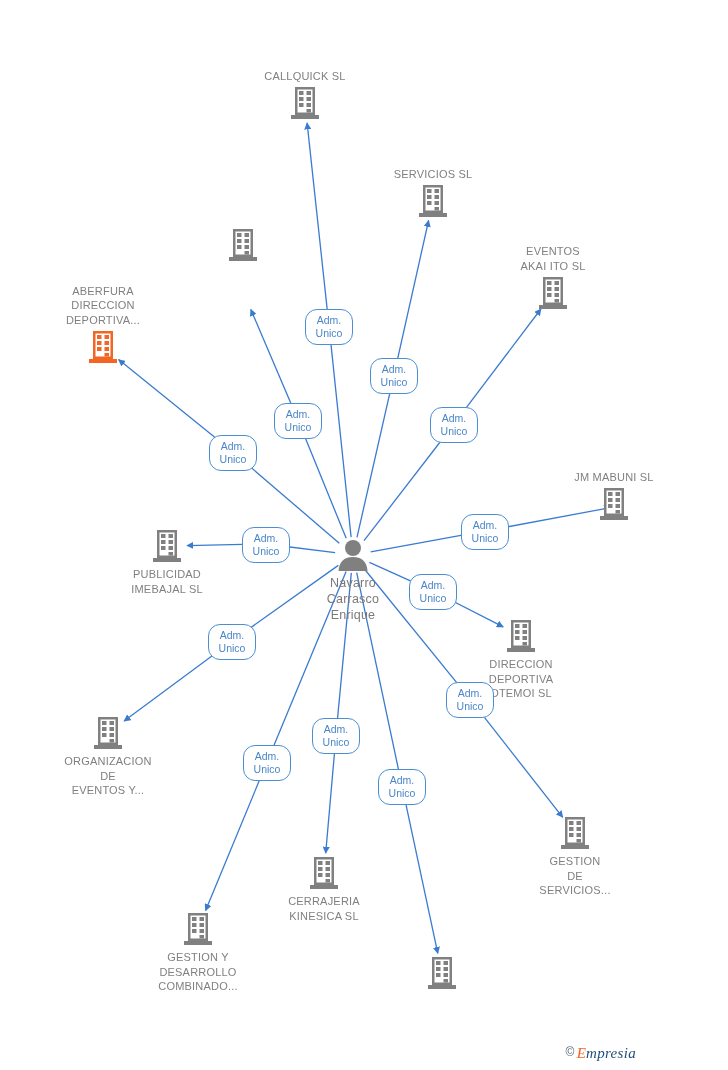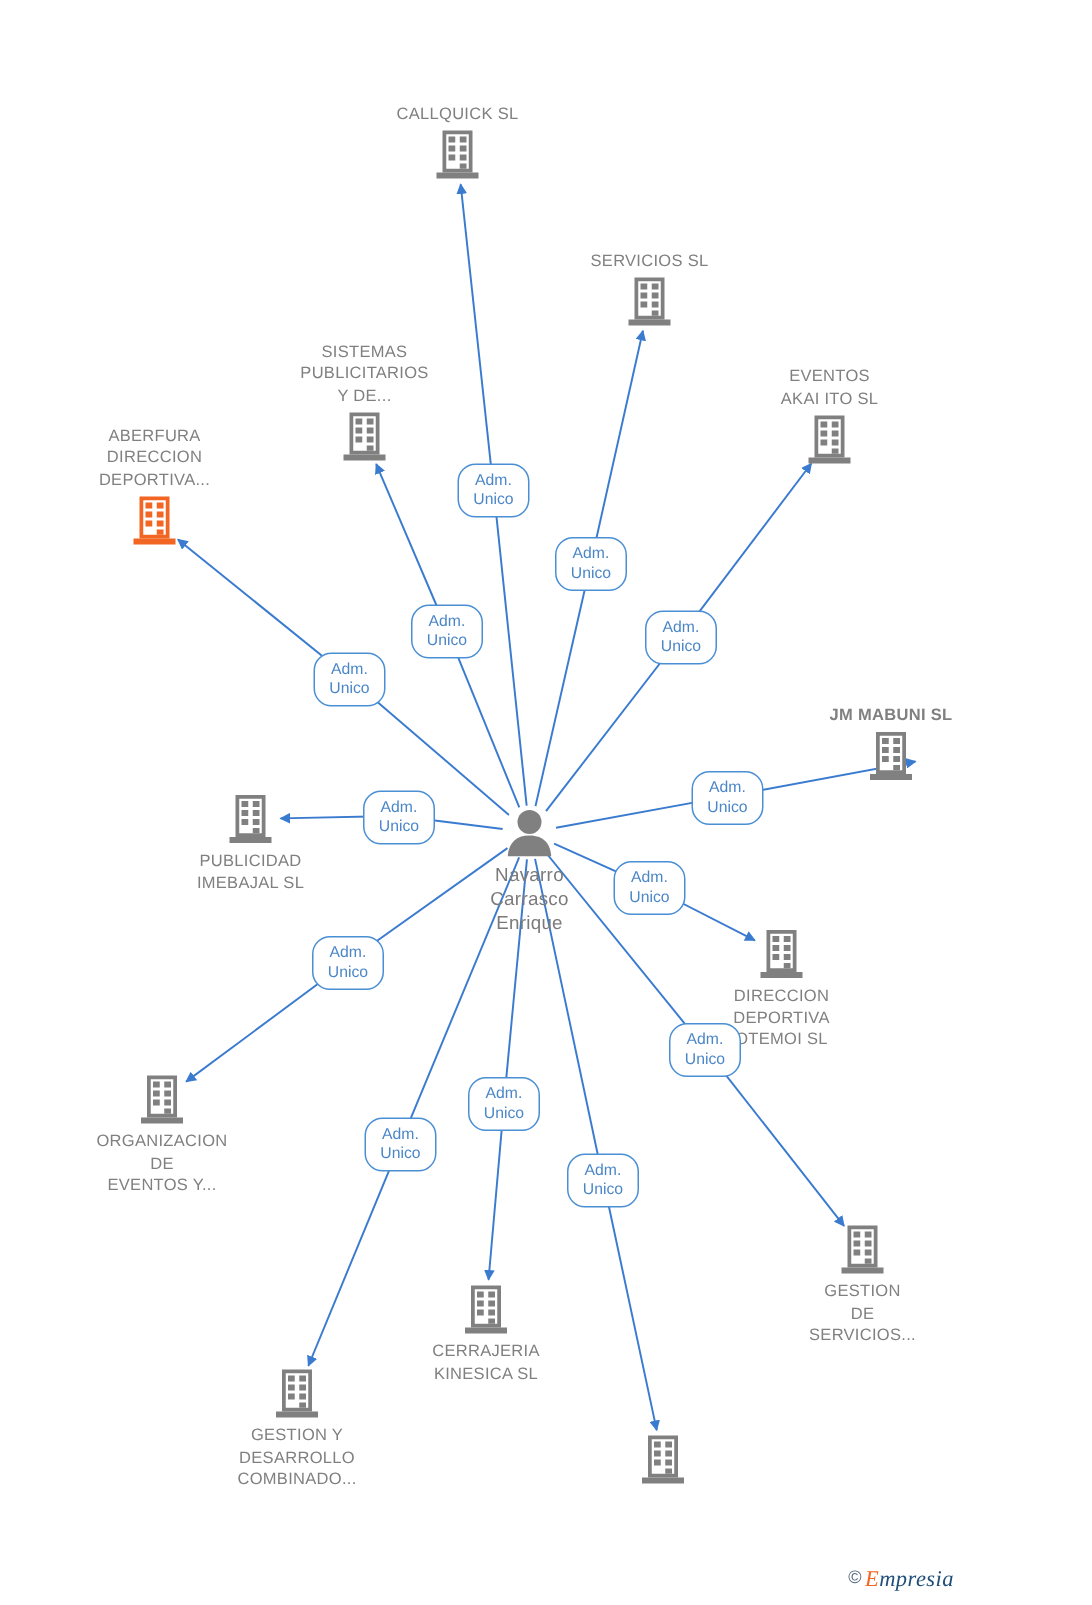--- a/index.html
+++ b/index.html
@@ -167,23 +167,20 @@
             <rect x="16.5" y="5" width="4.5" height="4" fill="#808080"></rect>
             <rect x="9" y="11" width="4.5" height="4" fill="#808080"></rect>
             <rect x="16.5" y="11" width="4.5" height="4" fill="#808080"></rect>
             <rect x="9" y="17" width="4.5" height="4" fill="#808080"></rect>
             <rect x="16.5" y="17" width="4.5" height="4" fill="#808080"></rect>
             <rect x="16.5" y="23" width="4.5" height="3.5" fill="#808080"></rect>
             <rect x="1" y="29" width="28" height="4" fill="#808080"></rect>
           </svg></span>
       </div>
       <div class="node above" style="left: 243px; top: 227.5px;">
-        <span class="caption">SISTEMAS
-PUBLICITARIOS
-Y DE...</span>
         <span class="glyph"><svg width="30" height="34" viewBox="0 0 30 34">
             <rect x="5" y="1" width="20" height="28" fill="#808080"></rect>
             <rect x="7.5" y="3.5" width="15" height="23" fill="#ffffff"></rect>
             <rect x="9" y="5" width="4.5" height="4" fill="#808080"></rect>
             <rect x="16.5" y="5" width="4.5" height="4" fill="#808080"></rect>
             <rect x="9" y="11" width="4.5" height="4" fill="#808080"></rect>
             <rect x="16.5" y="11" width="4.5" height="4" fill="#808080"></rect>
             <rect x="9" y="17" width="4.5" height="4" fill="#808080"></rect>
             <rect x="16.5" y="17" width="4.5" height="4" fill="#808080"></rect>
             <rect x="16.5" y="23" width="4.5" height="3.5" fill="#808080"></rect>
@@ -200,21 +197,21 @@
             <rect x="9" y="5" width="4.5" height="4" fill="#f26522"></rect>
             <rect x="16.5" y="5" width="4.5" height="4" fill="#f26522"></rect>
             <rect x="9" y="11" width="4.5" height="4" fill="#f26522"></rect>
             <rect x="16.5" y="11" width="4.5" height="4" fill="#f26522"></rect>
             <rect x="9" y="17" width="4.5" height="4" fill="#f26522"></rect>
             <rect x="16.5" y="17" width="4.5" height="4" fill="#f26522"></rect>
             <rect x="16.5" y="23" width="4.5" height="3.5" fill="#f26522"></rect>
             <rect x="1" y="29" width="28" height="4" fill="#f26522"></rect>
           </svg></span>
       </div>
-      <div class="node above" style="left: 594px; top: 469.5px; font-weight: bold;">
+      <div class="node above" style="left: 614px; top: 469.5px;">
         <span class="caption">JM MABUNI SL</span>
         <span class="glyph"><svg width="30" height="34" viewBox="0 0 30 34">
             <rect x="5" y="1" width="20" height="28" fill="#808080"></rect>
             <rect x="7.5" y="3.5" width="15" height="23" fill="#ffffff"></rect>
             <rect x="9" y="5" width="4.5" height="4" fill="#808080"></rect>
             <rect x="16.5" y="5" width="4.5" height="4" fill="#808080"></rect>
             <rect x="9" y="11" width="4.5" height="4" fill="#808080"></rect>
             <rect x="16.5" y="11" width="4.5" height="4" fill="#808080"></rect>
             <rect x="9" y="17" width="4.5" height="4" fill="#808080"></rect>
             <rect x="16.5" y="17" width="4.5" height="4" fill="#808080"></rect>

